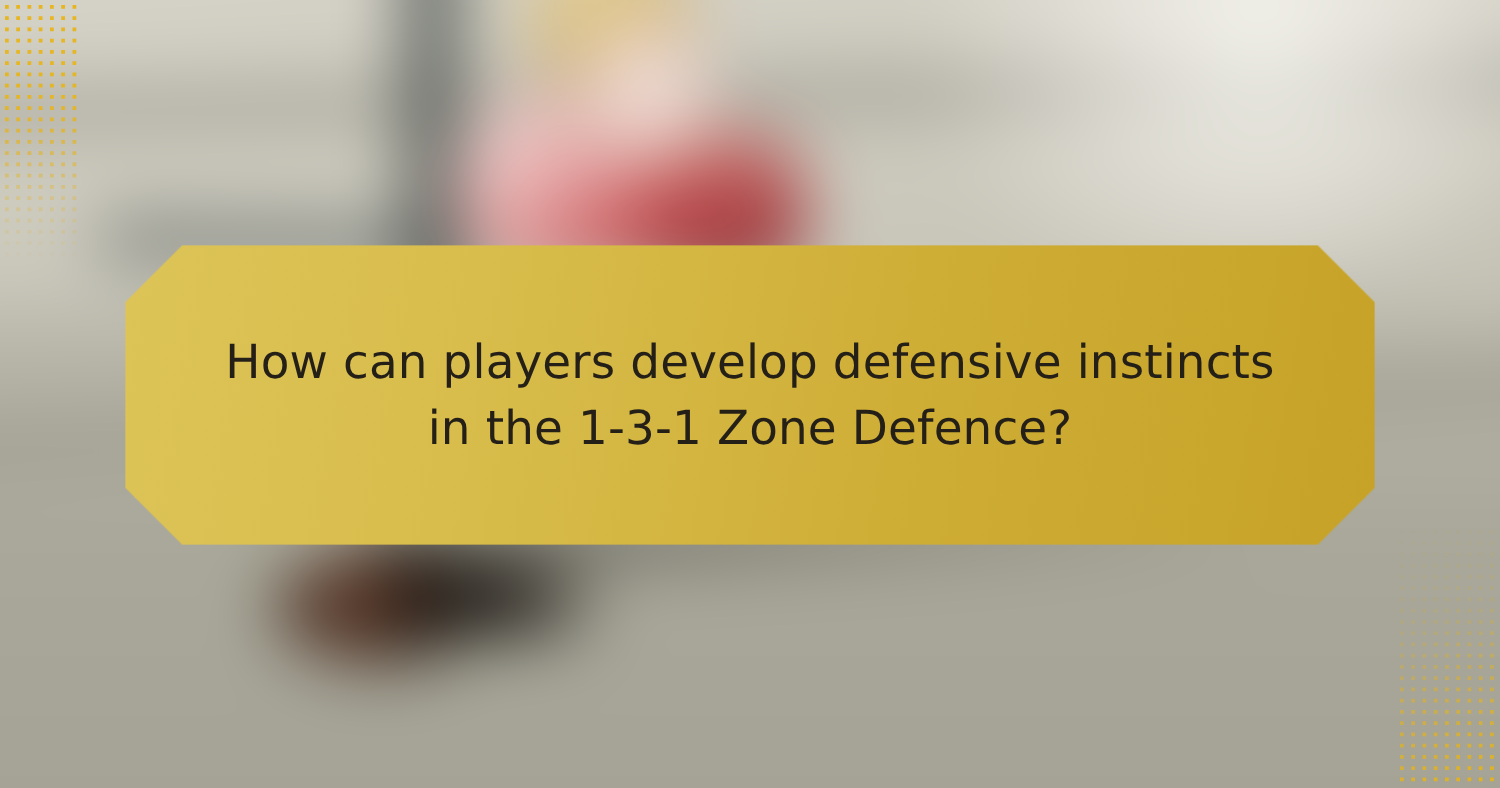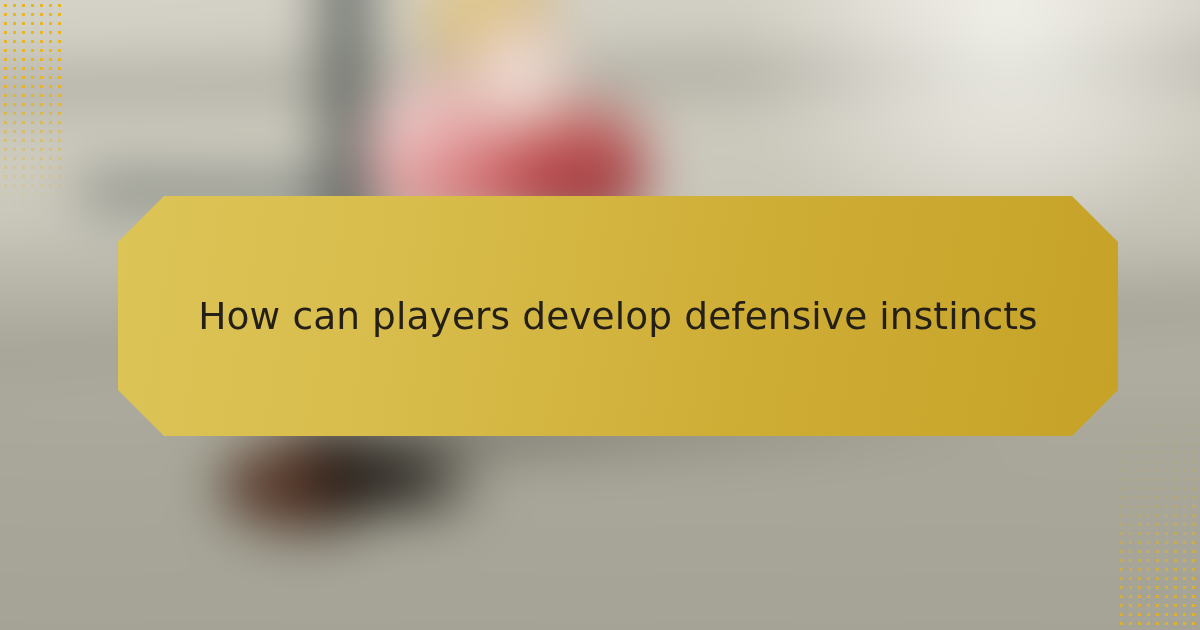--- a/index.html
+++ b/index.html
@@ -161,21 +161,20 @@
        1000px 46px,
        1000px 194px,
        954px 240px,
        46px 240px,
        0 194px,
        0 46px);
     display:flex;
     flex-direction:column;
     align-items:center;
     justify-content:center;
-    margin-left:18px;
   }
 
   #headline {
     width:860px;
     text-align:center;
     color:#241f17;
     font-size:37.5px;
     line-height:53px;
     font-weight:400;
     letter-spacing:.1px;
@@ -204,16 +203,17 @@
     <div class="ph-ball"></div>
     <div class="ph-ball2"></div>
   </div>
 
   <div class="dots" id="dots-top-left"></div>
   <div class="dots" id="dots-bottom-right"></div>
 
   <div id="banner">
     <div id="headline">
       <span class="ln">How can players develop defensive instincts</span>
+      <span class="ln">in the 1-3-1 Zone Defence?</span>
     </div>
   </div>
 
 </div>
 
 </body></html>

